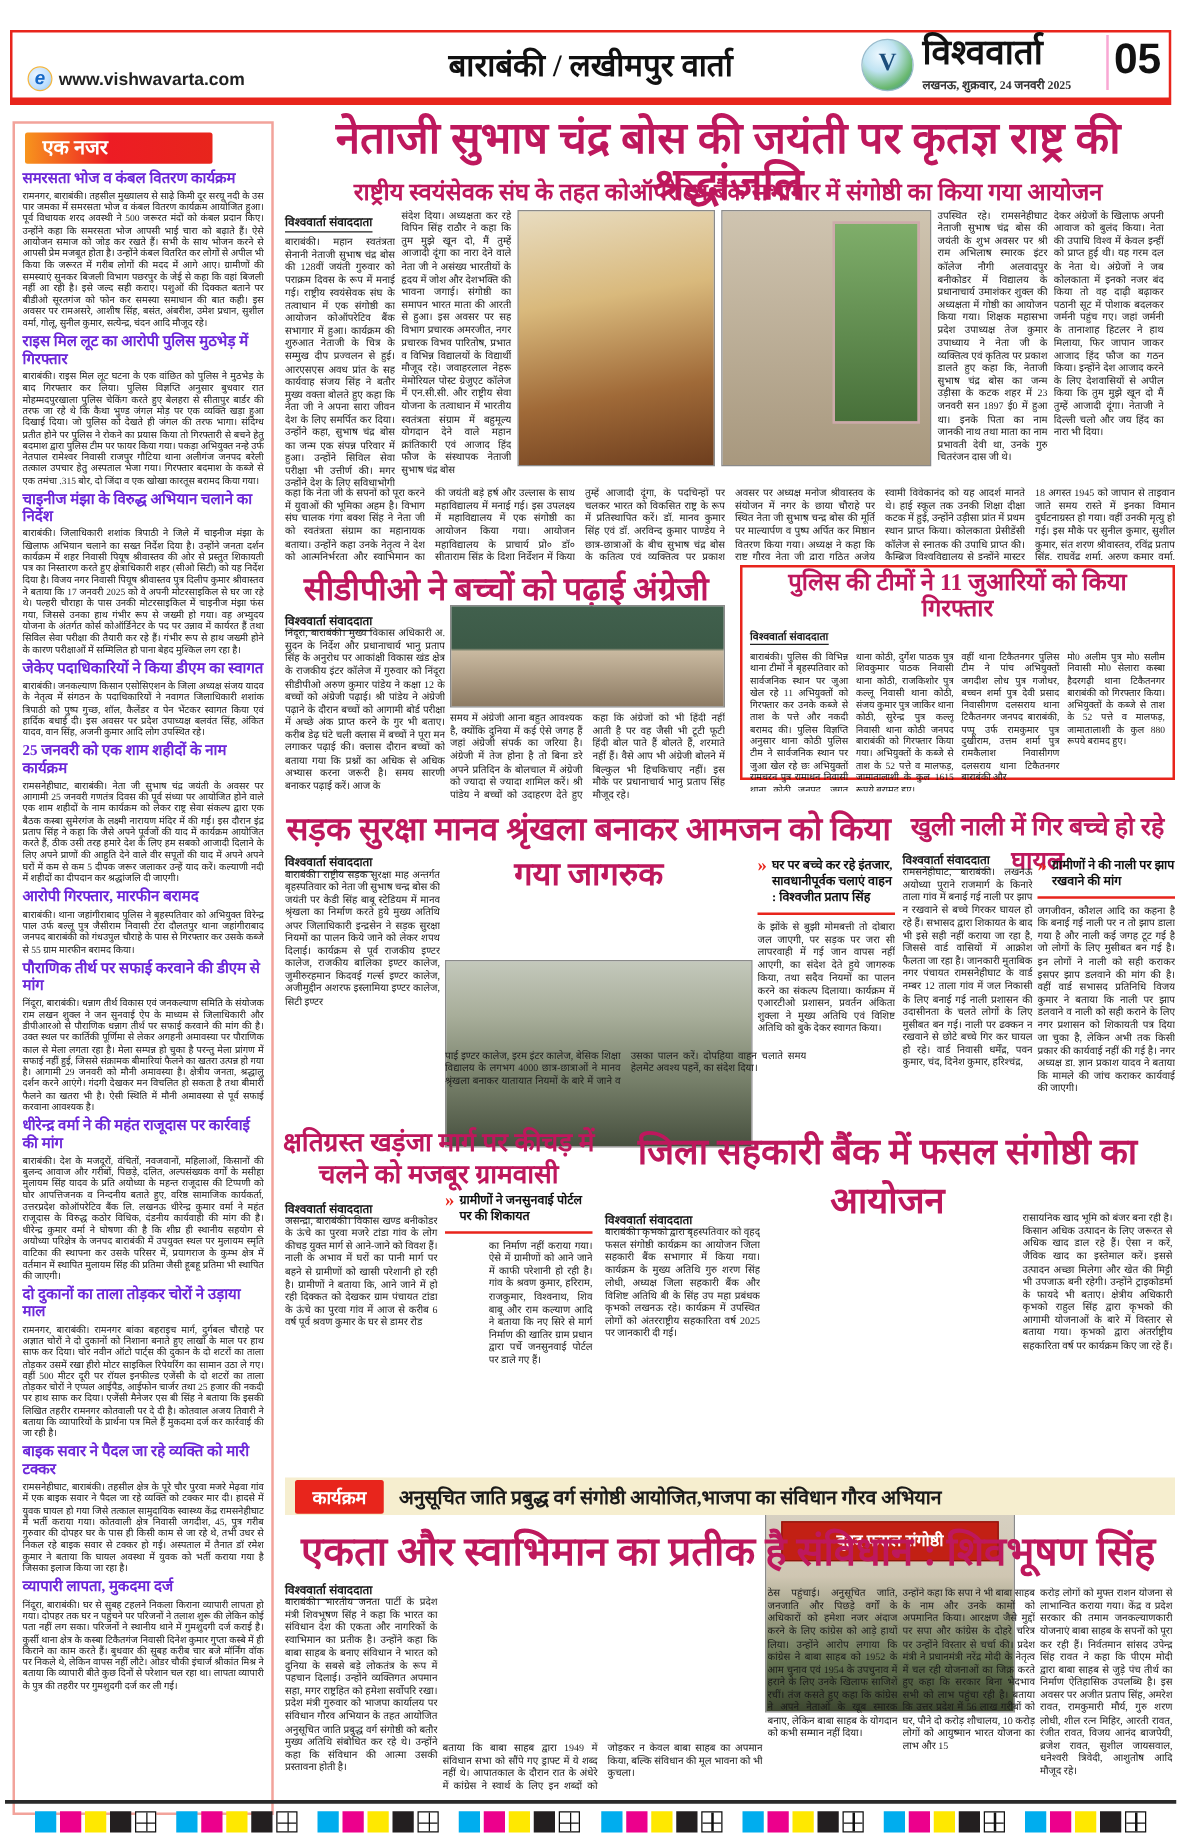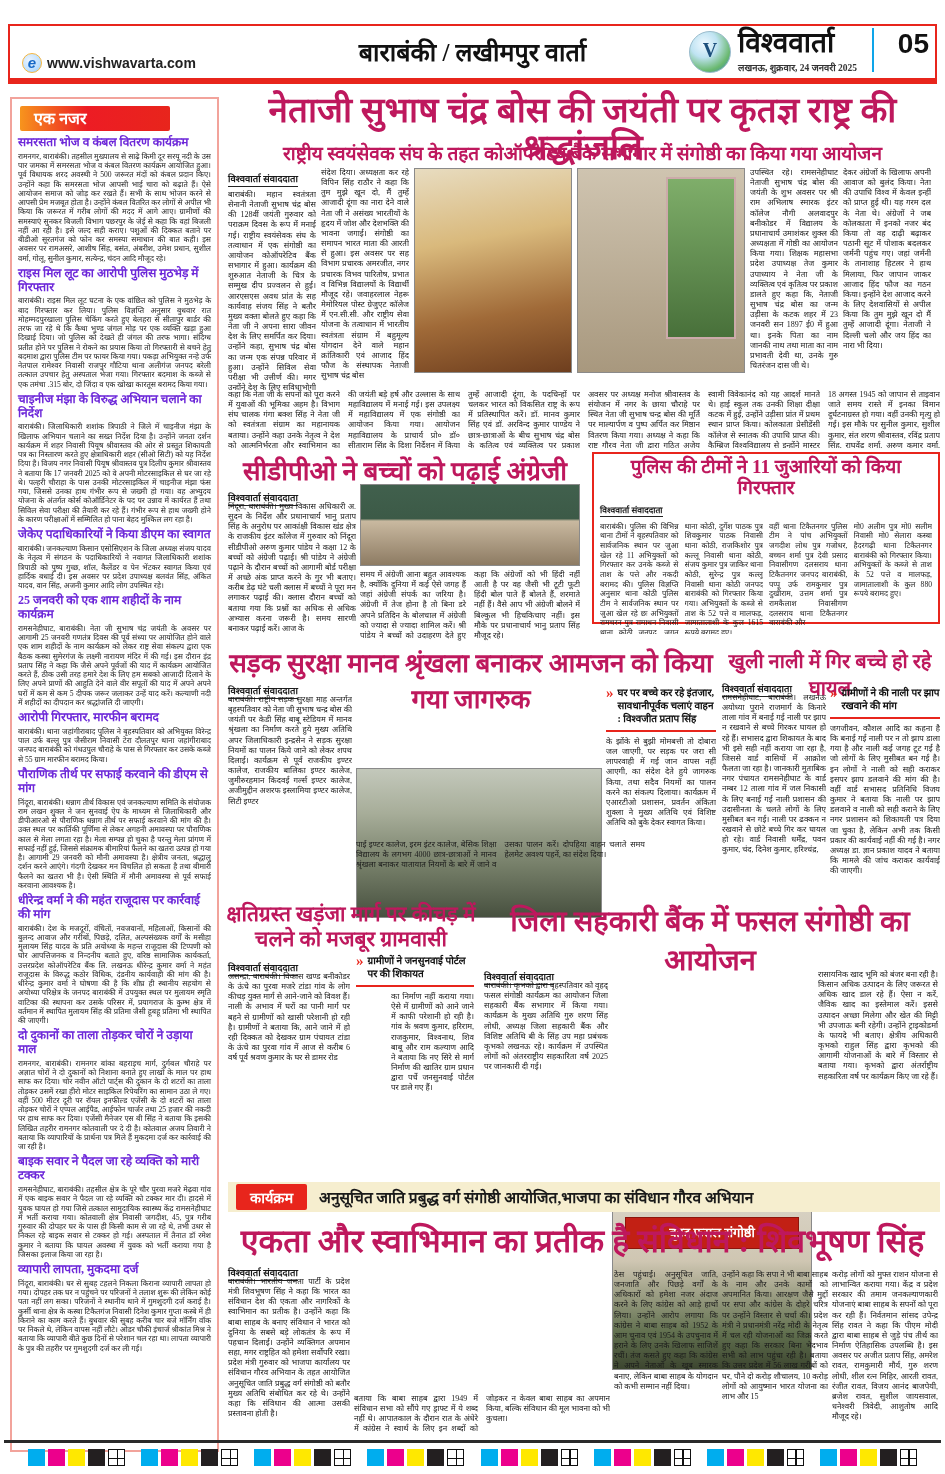--- a/index.html
+++ b/index.html
@@ -9,21 +9,21 @@
   
   #header{left:8px;top:24px;width:925px;height:52px;border:2px solid #e8251c;border-bottom:6px solid #e8251c;background:#fff;}
   .hdr-url{position:absolute;left:12px;bottom:5px;font-family:"Liberation Sans",sans-serif;font-weight:bold;font-size:14px;color:#222;display:flex;align-items:center;gap:5px;}
   .e-icon{width:18px;height:18px;border-radius:50%;background:radial-gradient(circle at 35% 35%,#eaf4ff,#bfe0ff 60%,#8fc5f5);color:#1467c6;font-weight:bold;font-style:italic;font-size:15px;line-height:18px;text-align:center;border:1px solid #f4b63f;}
   .hdr-title{position:absolute;left:0;right:0;top:8px;text-align:center;font-size:25px;font-weight:800;color:#111;}
   .hdr-right{position:absolute;right:78px;top:3px;display:flex;align-items:center;gap:7px;}
   .globe{width:40px;height:40px;border-radius:50%;background:radial-gradient(circle at 35% 30%,#eef8ff 0%,#bfe3f2 35%,#69b86e 70%,#2e7ac2 100%);border:1px solid #9bc;position:relative;}
   .globe span{position:absolute;left:0;right:0;top:7px;text-align:center;font-weight:800;font-size:20px;color:#1d4f7c;}
   .brand-name{font-size:28px;font-weight:800;color:#111;line-height:1;}
   .brand-date{font-size:9.5px;font-weight:bold;color:#333;margin-top:4px;}
-  .pageno{position:absolute;right:6px;top:2px;height:44px;border-left:2px solid #0ea5e9;padding-left:24px;font-size:28px;font-weight:800;color:#111;font-family:"Liberation Sans",sans-serif;}
+  .pageno{position:absolute;right:6px;top:2px;height:44px;border-left:2px solid #f9a8d4;padding-left:4px;font-size:34px;font-weight:800;color:#111;font-family:"Liberation Sans",sans-serif;}
   
   #eknajar{left:10px;top:97px;width:209px;height:1355px;border:2px solid #f2a39b;background:#fff;padding:4px 6px;box-sizing:border-box;overflow:hidden;}
   .ek-tab{width:150px;height:25px;margin:3px 0 5px 2px;background:linear-gradient(90deg,#f7941d 0%,#ed1c24 45%,#e8251c 100%);color:#fff;font-weight:800;font-size:16px;line-height:25px;padding-left:14px;box-sizing:border-box;border-radius:2px;}
   .brief h3{margin:4px 0 2px 0;font-size:12px;line-height:1.15;font-weight:800;color:#6d28d9;}
   .brief p{margin:0;font-size:7.6px;line-height:1.22;text-align:justify;color:#222;}
   
   .col{font-size:8px;line-height:1.27;text-align:justify;color:#1a1a1a;overflow:hidden;}
   .byline{font-weight:bold;font-size:9.5px;border-bottom:1px solid #222;display:inline-block;padding-bottom:1px;margin-bottom:3px;font-family:"Liberation Sans",sans-serif;}
   .hl{font-weight:800;color:#be185d;text-align:center;}
   .photo{border:1px solid #8a8a8a;position:relative;overflow:hidden;box-sizing:border-box;}

